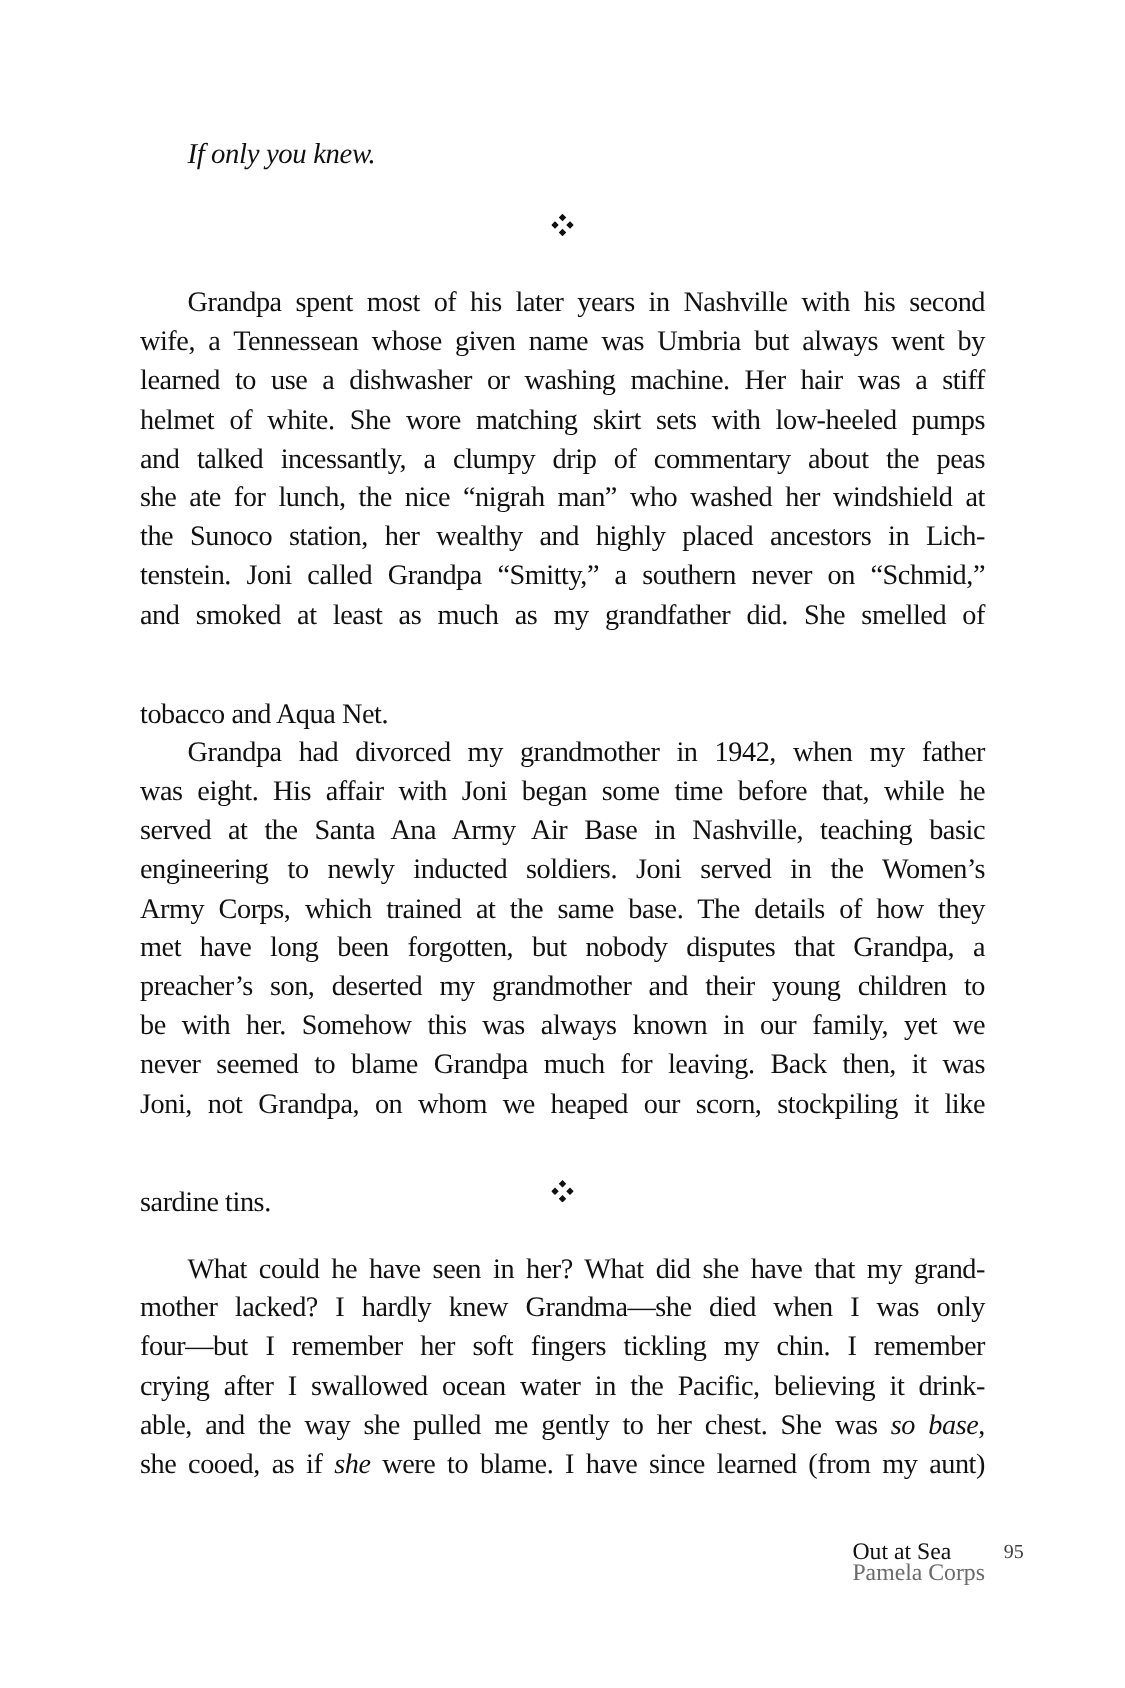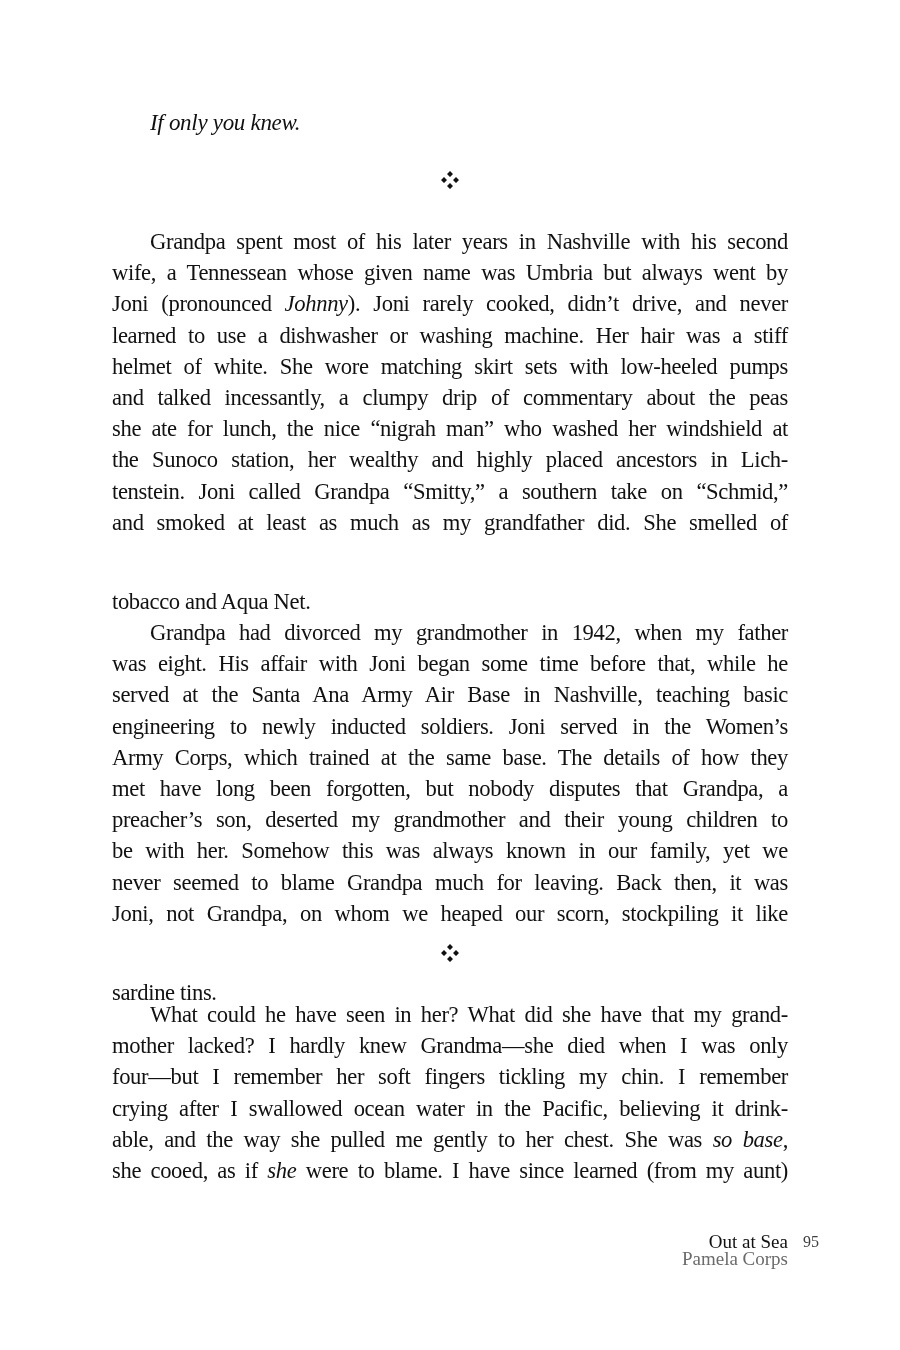--- a/index.html
+++ b/index.html
@@ -61,21 +61,20 @@
       margin-top: 48px;
     }
     .line.indent {
       padding-left: 38px;
     }
     .line i { font-style: italic; }
     .footer {
       position: absolute;
       right: 112px;
       top: 1233px;
-      text-align: right;
       font-size: 19px;
       line-height: 17px;
     }
     .footer .title {
       color: #111;
       display: block;
     }
     .footer .author {
       color: #6b6b6b;
       display: block;
@@ -98,27 +97,26 @@
 
   <div class="ornament" style="top:171px;">
     <svg width="18" height="18" viewBox="0 0 18 18">
       <path d="M9 0 L12 3 L9 6 L6 3 Z M3 6 L6 9 L3 12 L0 9 Z M15 6 L18 9 L15 12 L12 9 Z M9 12 L12 15 L9 18 L6 15 Z" fill="#111"></path>
     </svg>
   </div>
 
   <div class="body-block" style="top:226px;">
     <span class="line indent">Grandpa spent most of his later years in Nashville with his second</span>
     <span class="line">wife, a Tennessean whose given name was Umbria but always went by</span>
-    <span class="line"><span>Joni (pronounced </span><i>Johnny</i><span>). Joni rarely cooked, didn’t drive, and never</span></span>
     <span class="line">learned to use a dishwasher or washing machine. Her hair was a stiff</span>
     <span class="line">helmet of white. She wore matching skirt sets with low-heeled pumps</span>
     <span class="line">and talked incessantly, a clumpy drip of commentary about the peas</span>
     <span class="line">she ate for lunch, the nice “nigrah man” who washed her windshield at</span>
     <span class="line">the Sunoco station, her wealthy and highly placed ancestors in Lich-</span>
-    <span class="line">tenstein. Joni called Grandpa “Smitty,” a southern take on “Schmid,”</span>
+    <span class="line">tenstein. Joni called Grandpa “Smitty,” a southern never on “Schmid,”</span>
     <span class="line">and smoked at least as much as my grandfather did. She smelled of</span>
     <span class="line last">tobacco and Aqua Net.</span>
     <span class="line indent">Grandpa had divorced my grandmother in 1942, when my father</span>
     <span class="line">was eight. His affair with Joni began some time before that, while he</span>
     <span class="line">served at the Santa Ana Army Air Base in Nashville, teaching basic</span>
     <span class="line">engineering to newly inducted soldiers. Joni served in the Women’s</span>
     <span class="line">Army Corps, which trained at the same base. The details of how they</span>
     <span class="line">met have long been forgotten, but nobody disputes that Grandpa, a</span>
     <span class="line">preacher’s son, deserted my grandmother and their young children to</span>
     <span class="line">be with her. Somehow this was always known in our family, yet we</span>

